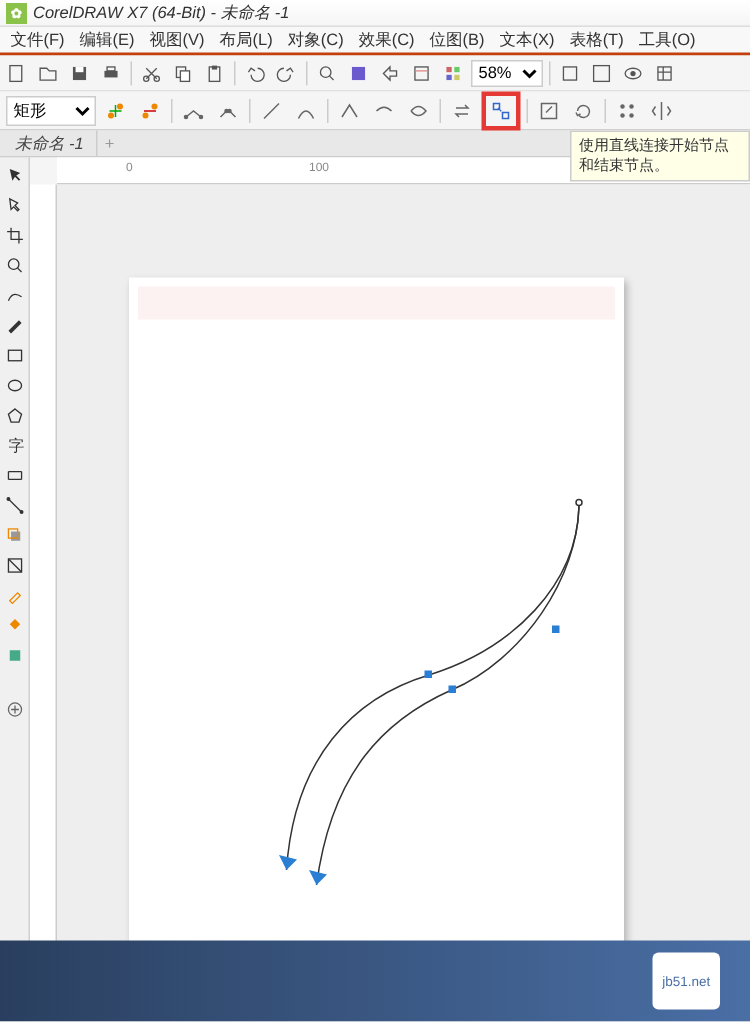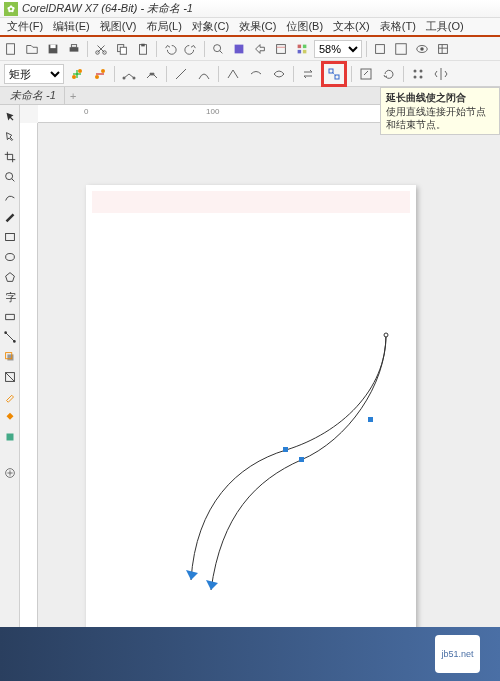--- a/index.html
+++ b/index.html
@@ -400,19 +400,18 @@
           <rect x="282" y="232" width="5" height="5" fill="#2a7fd4"></rect>
           <polygon points="105,395 100,385 112,388" fill="#2a7fd4"></polygon>
           <polygon points="125,405 120,395 132,398" fill="#2a7fd4"></polygon>
         </svg>
       </div>
     </div>
   </div>
 </div>
 
 <div class="tooltip">
-  <div class="tooltip-title">延长曲线使之闭合</div>
   <div>使用直线连接开始节点和结束节点。</div>
 </div>
 
 <div class="footer">
   <div class="footer-logo">jb51.net</div>
 </div>
 
 </body></html>

